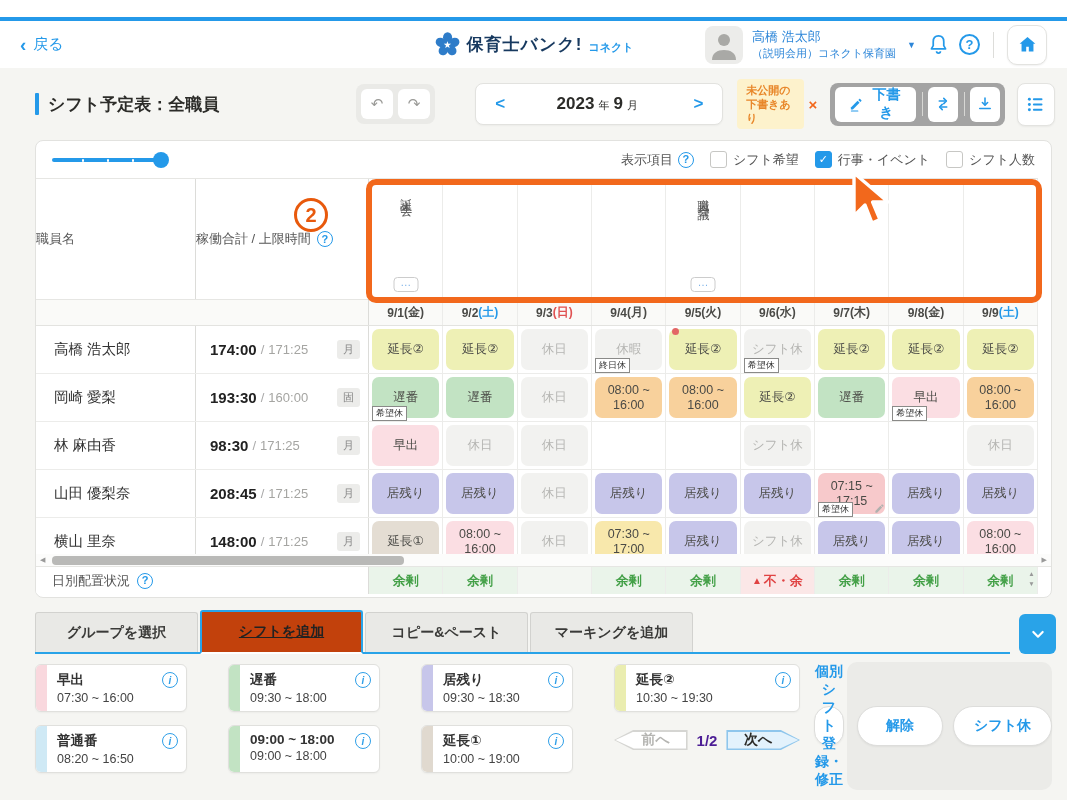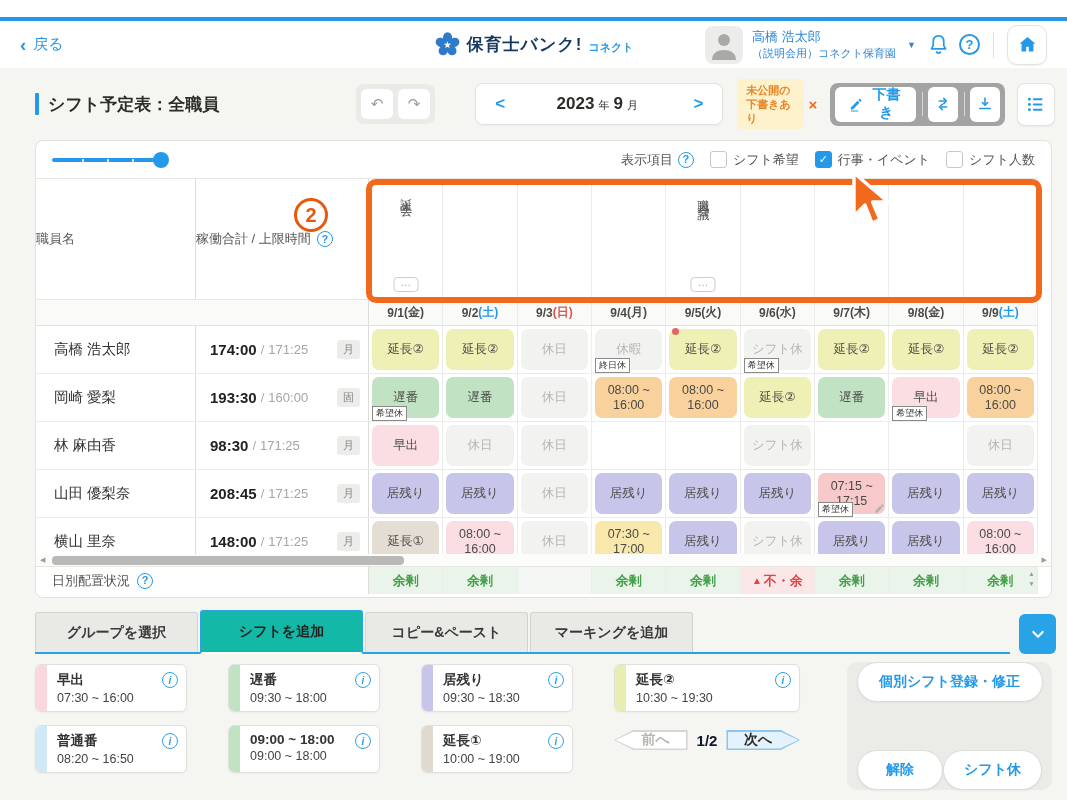--- a/index.html
+++ b/index.html
@@ -146,22 +146,22 @@
     font-size:20px; display:flex; align-items:center; justify-content:center; z-index:8; }
   .cursorov { position:absolute; left:848px; top:170px; z-index:9; pointer-events:none; }
 
   
   .tabs { position:absolute; top:612px; left:35px; width:975px; height:42px;
     display:flex; align-items:flex-end; border-bottom:2px solid #29a3e8; }
   .tab { height:40px; min-width:163px; padding:0 18px; display:flex; align-items:center;
     justify-content:center; font-size:14px; font-weight:bold; color:#3a3a38;
     background:#e9e9e6; border:1px solid #d2d2cf; border-bottom:none;
     border-radius:3px 3px 0 0; margin-right:2px; }
-  .tab.active { background:#14b8a6; border:2px solid #29a3e8; border-bottom:2px solid #fff;
-    margin-bottom:-2px; height:44px; color:#222; }
+  .tab.active { background:#c2410c; border:2px solid #29a3e8; border-bottom:2px solid #fff;
+    margin-bottom:-2px; height:44px; color:#222;text-decoration:underline; }
   .tabchev { position:absolute; top:614px; left:1019px; width:37px; height:40px;
     background:#29a3e8; border-radius:6px; display:flex; align-items:center; justify-content:center; }
 
   
   .panel { position:absolute; top:662px; left:35px; width:1017px; height:128px; }
   .cards { position:absolute; left:0; top:2px; display:grid;
     grid-template-columns:152px 152px 152px 186px; column-gap:41px; row-gap:13px; }
   .card { height:48px; background:#fff; border:1px solid #e0e0dd; border-radius:6px;
     position:relative; padding:6px 10px 6px 21px; box-shadow:0 1px 2px rgba(0,0,0,.04); }
   .stripe { position:absolute; left:0; top:0; bottom:0; width:11px; border-radius:5px 0 0 5px; }
@@ -173,29 +173,29 @@
   .pager { position:absolute; left:579px; top:68px; width:186px; display:flex;
     align-items:center; justify-content:center; gap:9px; }
   .pent { position:relative; width:74px; height:20px; }
   .pent .pout { position:absolute; inset:0; }
   .pent .pin { position:absolute; inset:1.5px; display:flex; align-items:center;
     justify-content:center; font-size:14px; font-weight:bold; }
   .pent.prev .pout, .pent.prev .pin { clip-path:polygon(26% 0,100% 0,100% 100%,26% 100%,0 50%); }
   .pent.next .pout, .pent.next .pin { clip-path:polygon(0 0,74% 0,100% 50%,74% 100%,0 100%); }
   .pent.prev .pout { background:#d5d5d2; } .pent.prev .pin { background:#fff; color:#b5b5b2; padding-left:10px; }
   .pent.next .pout { background:#8fc6ec; } .pent.next .pin { background:#e3f2fc; color:#2b2b28; padding-right:10px; }
-  .pnum { font-size:15px; font-weight:bold; color:#0f172a; }
+  .pnum { font-size:15px; font-weight:bold; color:#4c1d95; }
   .actions { position:absolute; right:0; top:0; width:205px; height:128px;
-    background:#ebebe8; border-radius:10px; display:flex; flex-direction:column;
-    align-items:center; justify-content:space-between; gap:13px; }
+    background:#ebebe8; border-radius:10px; display:flex; 
+    align-items:center; justify-content:flex-end; gap:13px; }
   .pill { background:#fff; border:1px solid #dddddb; border-radius:22px; color:#2499e9;
     font-weight:bold; font-size:14px; height:40px; display:flex; align-items:center;
     justify-content:center; box-shadow:0 1px 2px rgba(0,0,0,.05); }
   .pill.wide { width:186px; }
-  .arow { display:flex; }
+  .arow { display:flex; gap:10px; }
   .arow .pill:first-child { width:86px; }
   .arow .pill:last-child { width:99px; }
 </style>
 </head>
 <body>
 
 <div class="topstrip"></div>
 
 <header>
   <div class="back">

